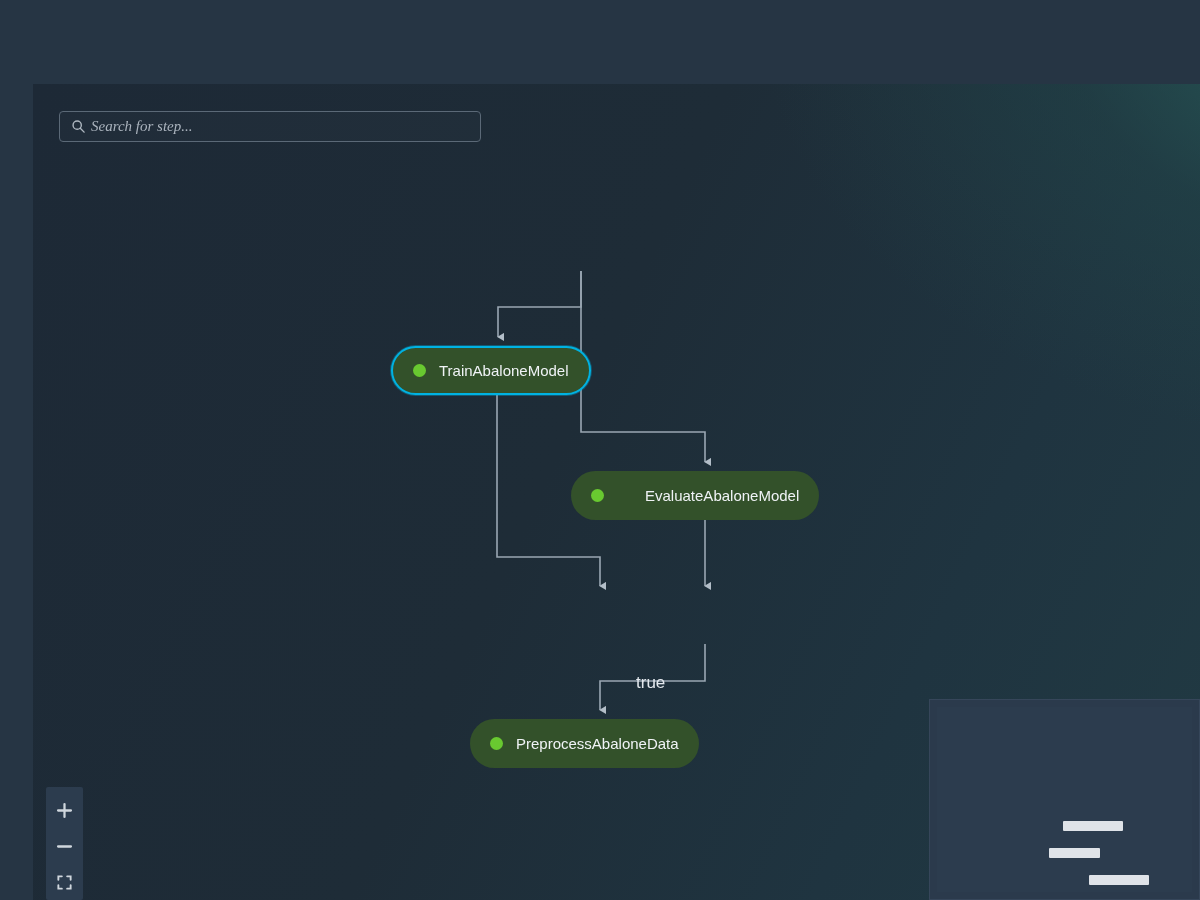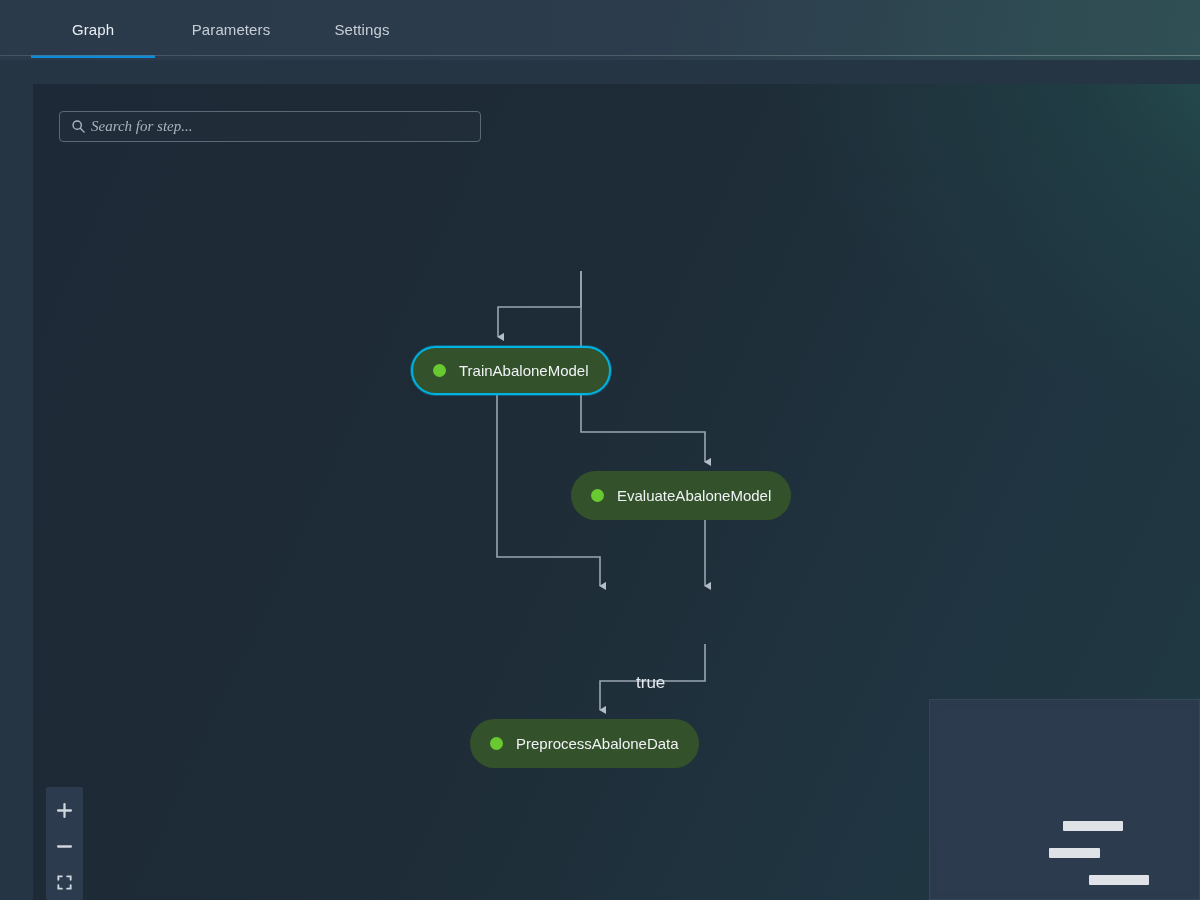--- a/index.html
+++ b/index.html
@@ -213,34 +213,20 @@
     position: absolute;
     background: #dfe3e8;
     border-radius: 1px;
   }
 </style>
 </head>
 <body>
 
 <div id="app">
 
-  <div class="header">
-    <div class="tabbar">
-      <div class="tab tab-graph active">
-        <span>Graph</span>
-      </div>
-      <div class="tab tab-parameters">
-        <span>Parameters</span>
-      </div>
-      <div class="tab tab-settings">
-        <span>Settings</span>
-      </div>
-    </div>
-    <div class="tabs-rule"></div>
-  </div>
 
   <div class="canvas">
 
     <div class="search-box">
       <span class="search-icon">
         <svg width="15" height="15" viewBox="0 0 16 16" fill="none" stroke="currentColor" stroke-width="1.5">
           <circle cx="6.6" cy="6.6" r="4.4"></circle>
           <line x1="9.9" y1="9.9" x2="14" y2="14" stroke-linecap="round"></line>
         </svg>
       </span>
@@ -265,26 +251,26 @@
 
           <path d="M464,311 L464,473 L567,473 L567,502" marker-end="url(#arrow)"></path>
 
           <path d="M672,436 L672,502" marker-end="url(#arrow)"></path>
 
           <path d="M672,560 L672,597 L567,597 L567,626" marker-end="url(#arrow)"></path>
         </g>
       </svg>
 
 
-      <div class="node selected" style="left:378px; top:262px;">
+      <div class="node selected" style="left:358px; top:262px;">
         <span class="node-dot"></span>
         <span class="node-label">TrainAbaloneModel</span>
       </div>
 
-      <div class="node" style="left:538px; top:387px;">
+      <div class="node" style="left:538px; top:387px;gap:28px;">
         <span class="node-dot"></span>
         <span class="node-label">EvaluateAbaloneModel</span>
       </div>
 
 
       <div class="node" style="left:437px; top:635px;">
         <span class="node-dot"></span>
         <span class="node-label">PreprocessAbaloneData</span>
       </div>
 

